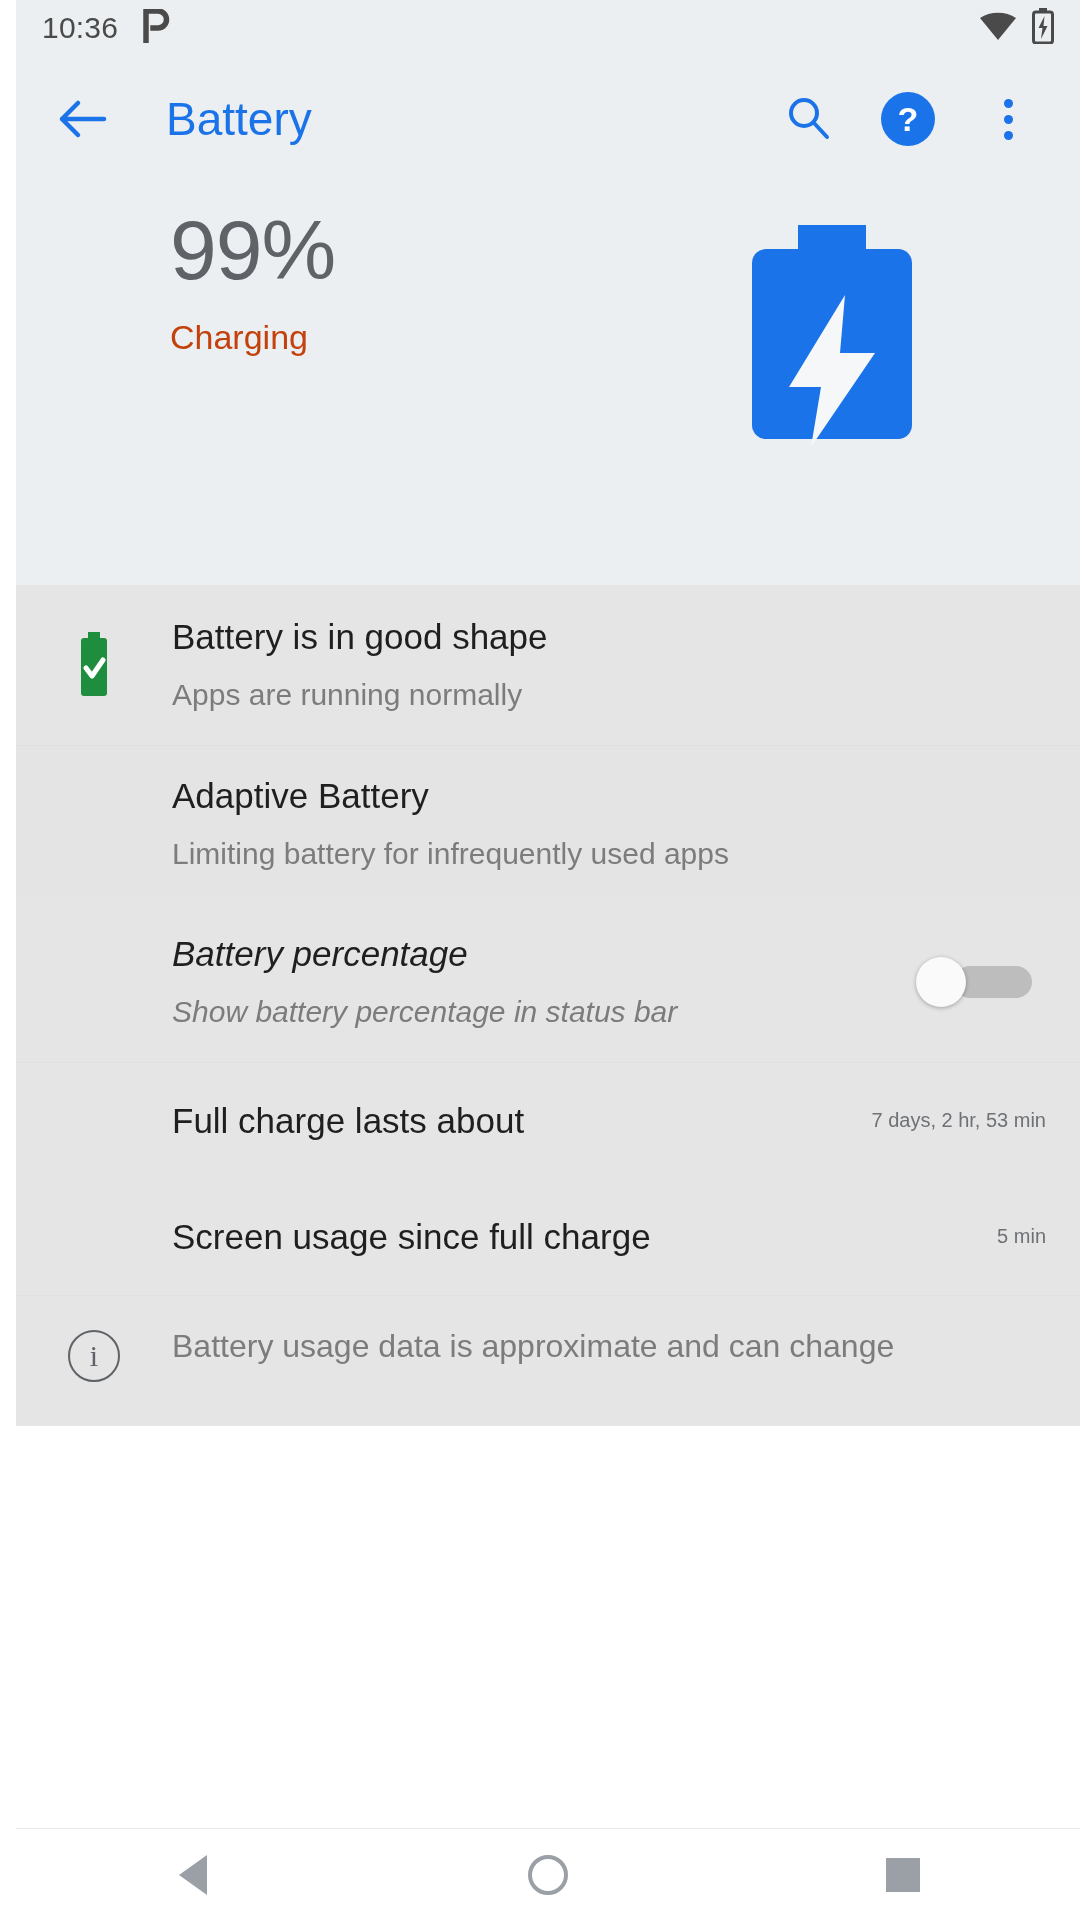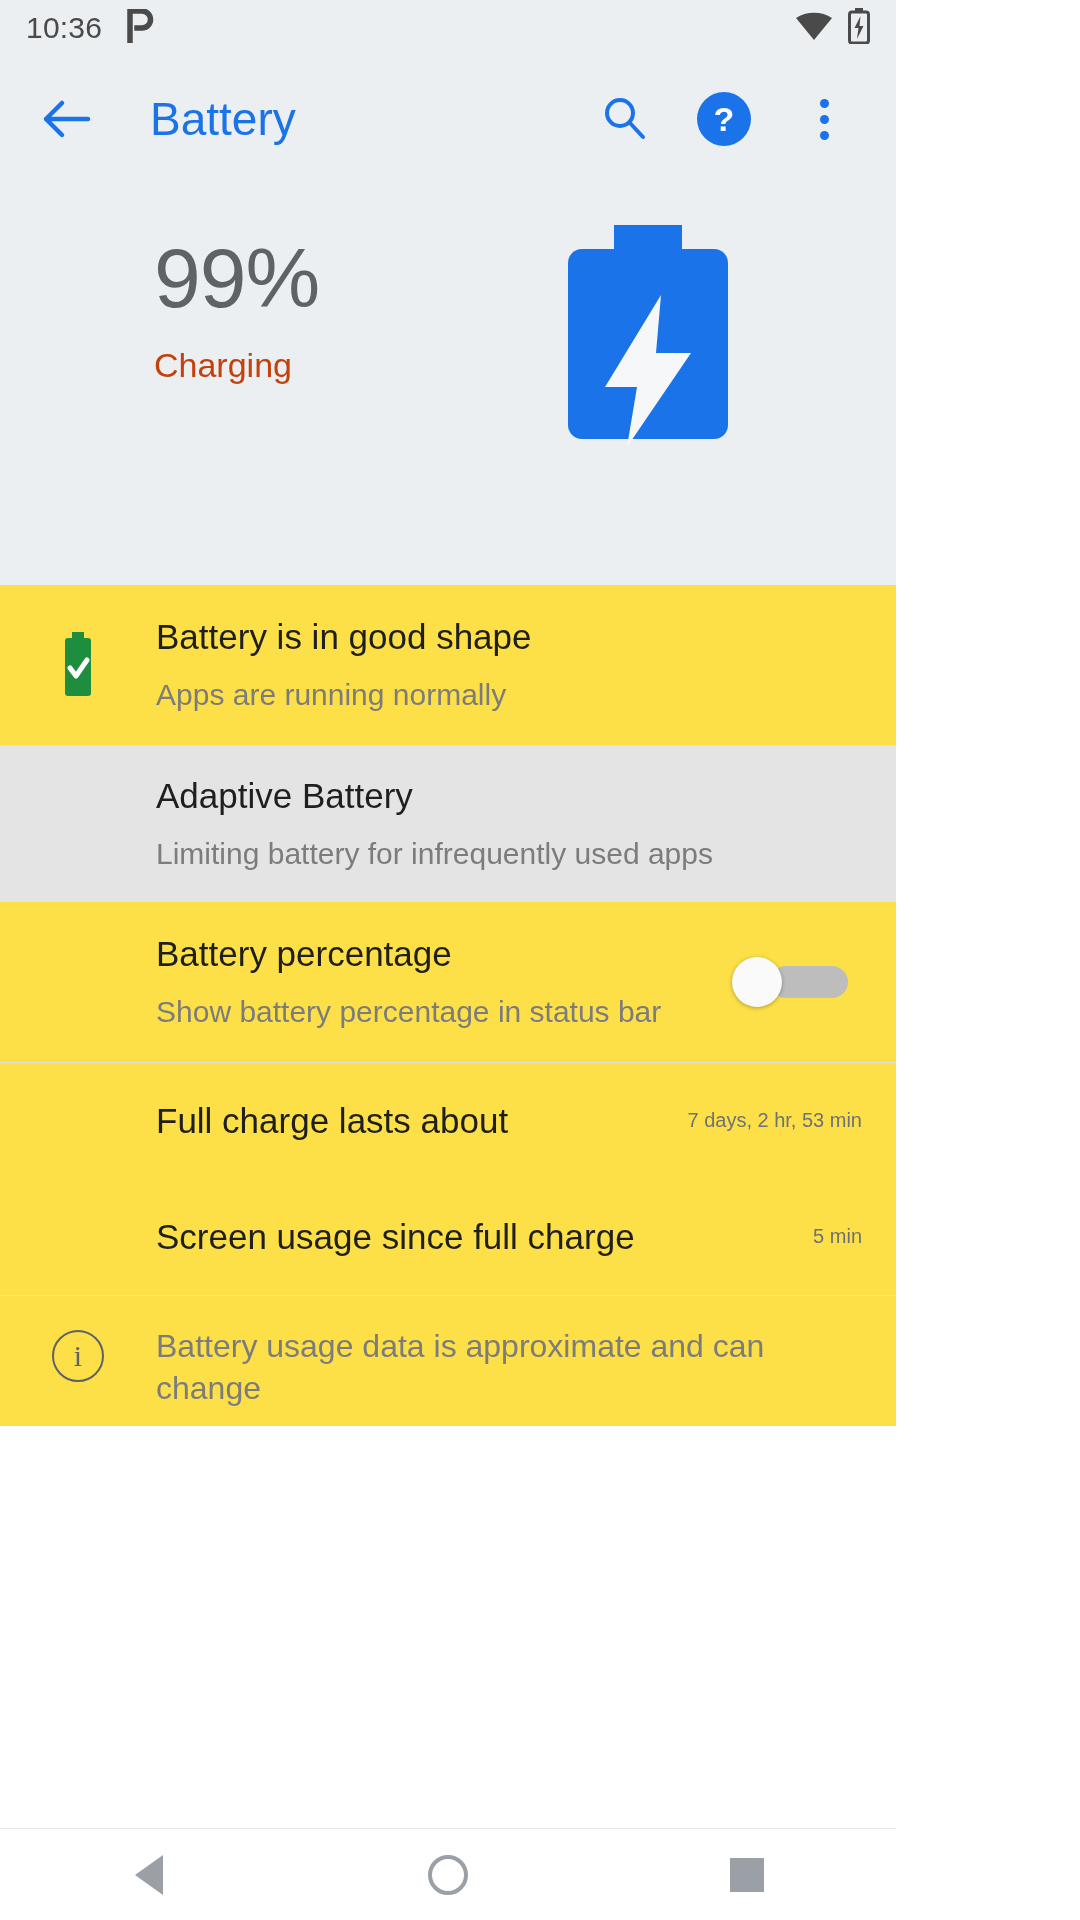--- a/index.html
+++ b/index.html
@@ -2,21 +2,21 @@
 <html><head>
 <meta charset="utf-8">
 <style>
   * { margin:0; padding:0; box-sizing:border-box; }
   html, body {
     width:1080px; height:1920px;
     font-family:"Liberation Sans", sans-serif;
     background:#ffffff;
     overflow:hidden;
   }
-  #screen { position:relative; width:896px; height:1920px; display:flex; flex-direction:column; }
+  #screen { position:relative; width:1080px; height:1920px; display:flex; flex-direction:column;padding-left:16px; }
 
   
   .statusbar {
     height:56px; background:#eceff1; display:flex; align-items:center;
     padding:0 26px; flex:0 0 56px;
   }
   .sb-time { font-size:30px; color:#4a4a4a; letter-spacing:.2px; }
   .sb-left-icons { display:flex; align-items:center; margin-left:22px; }
   .sb-spacer { flex:1; }
   .sb-right-icons { display:flex; align-items:center; gap:14px; }
@@ -37,47 +37,47 @@
     color:#ffffff; font-size:34px; font-weight:700;
   }
   .kebab { display:flex; flex-direction:column; gap:7px; align-items:center; }
   .kebab span { width:9px; height:9px; border-radius:50%; background:#1a73e8; display:block; }
 
   
   .hero {
     background:#eceff1; flex:0 0 403px; position:relative;
     display:flex; align-items:flex-start; padding:0 34px;
   }
-  .hero-left { margin-left:120px; margin-top:52px; }
+  .hero-left { margin-left:120px; margin-top:24px; }
   .hero-pct { font-size:84px; color:#5f6368; font-weight:300; line-height:1.05; letter-spacing:-1px; }
   .hero-state { font-size:34px; color:#c2410c; margin-top:24px; font-weight:400; }
   .hero-battery { position:absolute; right:158px; top:25px; }
 
   
   .list { background:#ffffff; flex:1 1 auto; display:flex; flex-direction:column; }
   .row {
-    position:relative; background:#fde047; display:flex; align-items:center;
+    position:relative; background:#e5e5e5; display:flex; align-items:center;
     padding:0 34px 0 0;
   }
   .row.highlight { background:#e4e4e4; }
   .row-icon { width:156px; display:flex; align-items:center; justify-content:center; flex:0 0 156px; }
   .row-body { flex:1 1 auto; min-width:0; }
   .row-title { font-size:35px; color:#1f1f1f; font-weight:400; line-height:1.28; }
   .row-sub { font-size:30px; color:#7c7c7c; margin-top:16px; line-height:1.28; font-weight:400; }
   .row-value { font-size:20px; color:#6e7276; white-space:nowrap; padding-left:24px; }
   .divider { height:1px; background:#e0e0e0; width:100%; }
 
   .row-status { height:160px; }
   .row-status .row-body { margin-left:0; }
   .row-saver { height:156px; }
   .row-saver .row-body { margin-left:156px; }
   .row-adaptive { height:156px; }
   .row-adaptive .row-body { margin-left:156px; }
   .row-pct { height:160px; }
-  .row-pct .row-body { margin-left:156px; }
+  .row-pct .row-body { margin-left:156px;font-style:italic; }
   .row-simple { height:116px; display:flex; align-items:center; }
   .row-simple .row-body { margin-left:156px; display:flex; align-items:center; justify-content:space-between; }
   .row-footer { height:130px; align-items:flex-start; padding-top:30px; overflow:hidden; }
   .row-footer .row-icon { align-items:flex-start; padding-top:4px; }
   .footer-text { font-size:32px; color:#7c7c7c; line-height:1.3; }
 
   
   .toggle { width:116px; height:50px; position:relative; margin-right:14px; flex:0 0 116px; }
   .toggle-track {
     position:absolute; right:0; top:9px; width:78px; height:32px;

